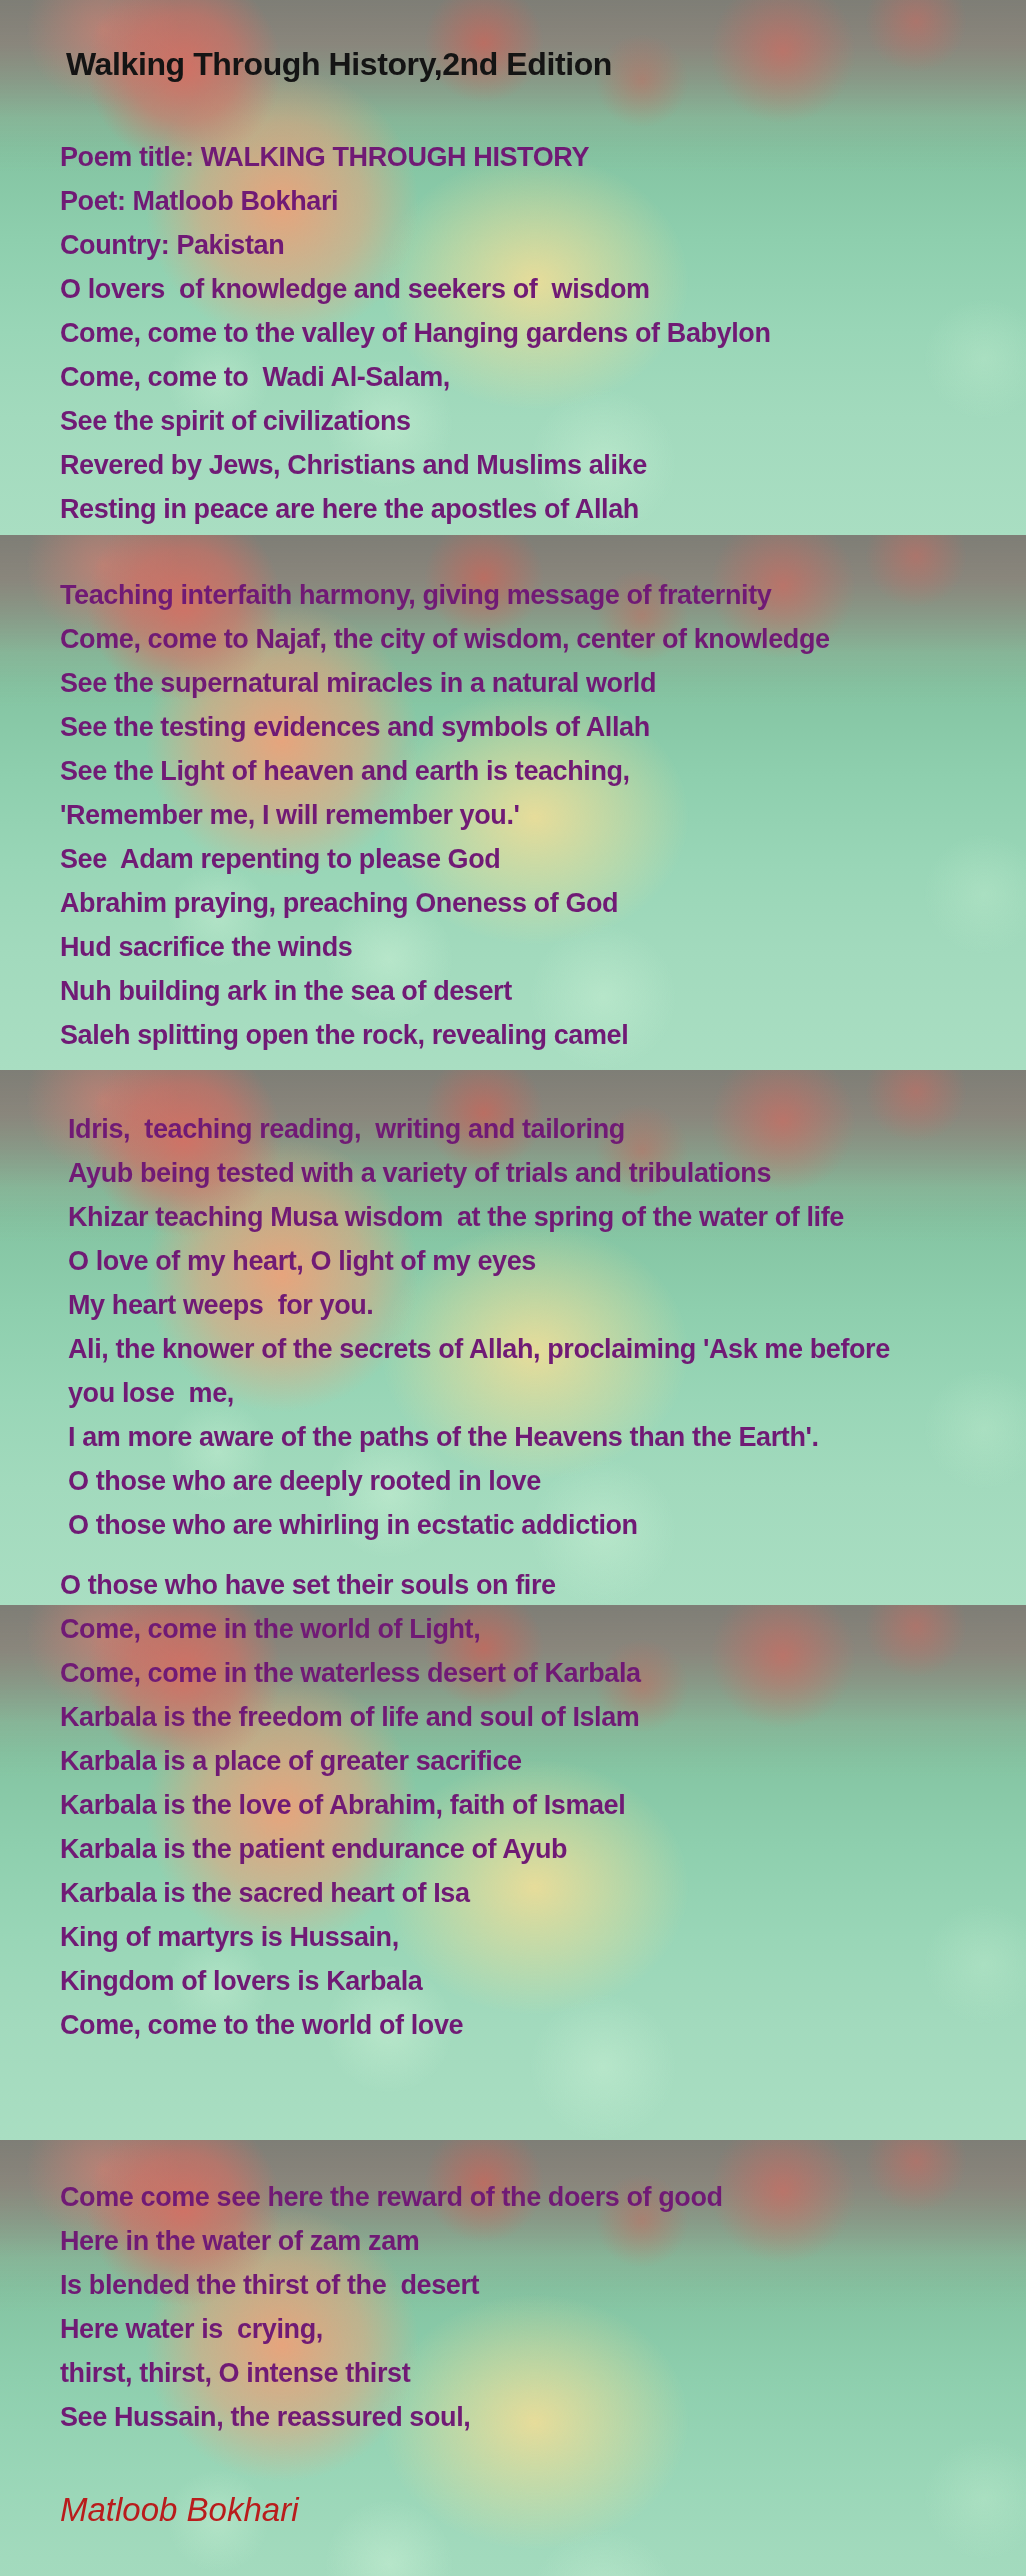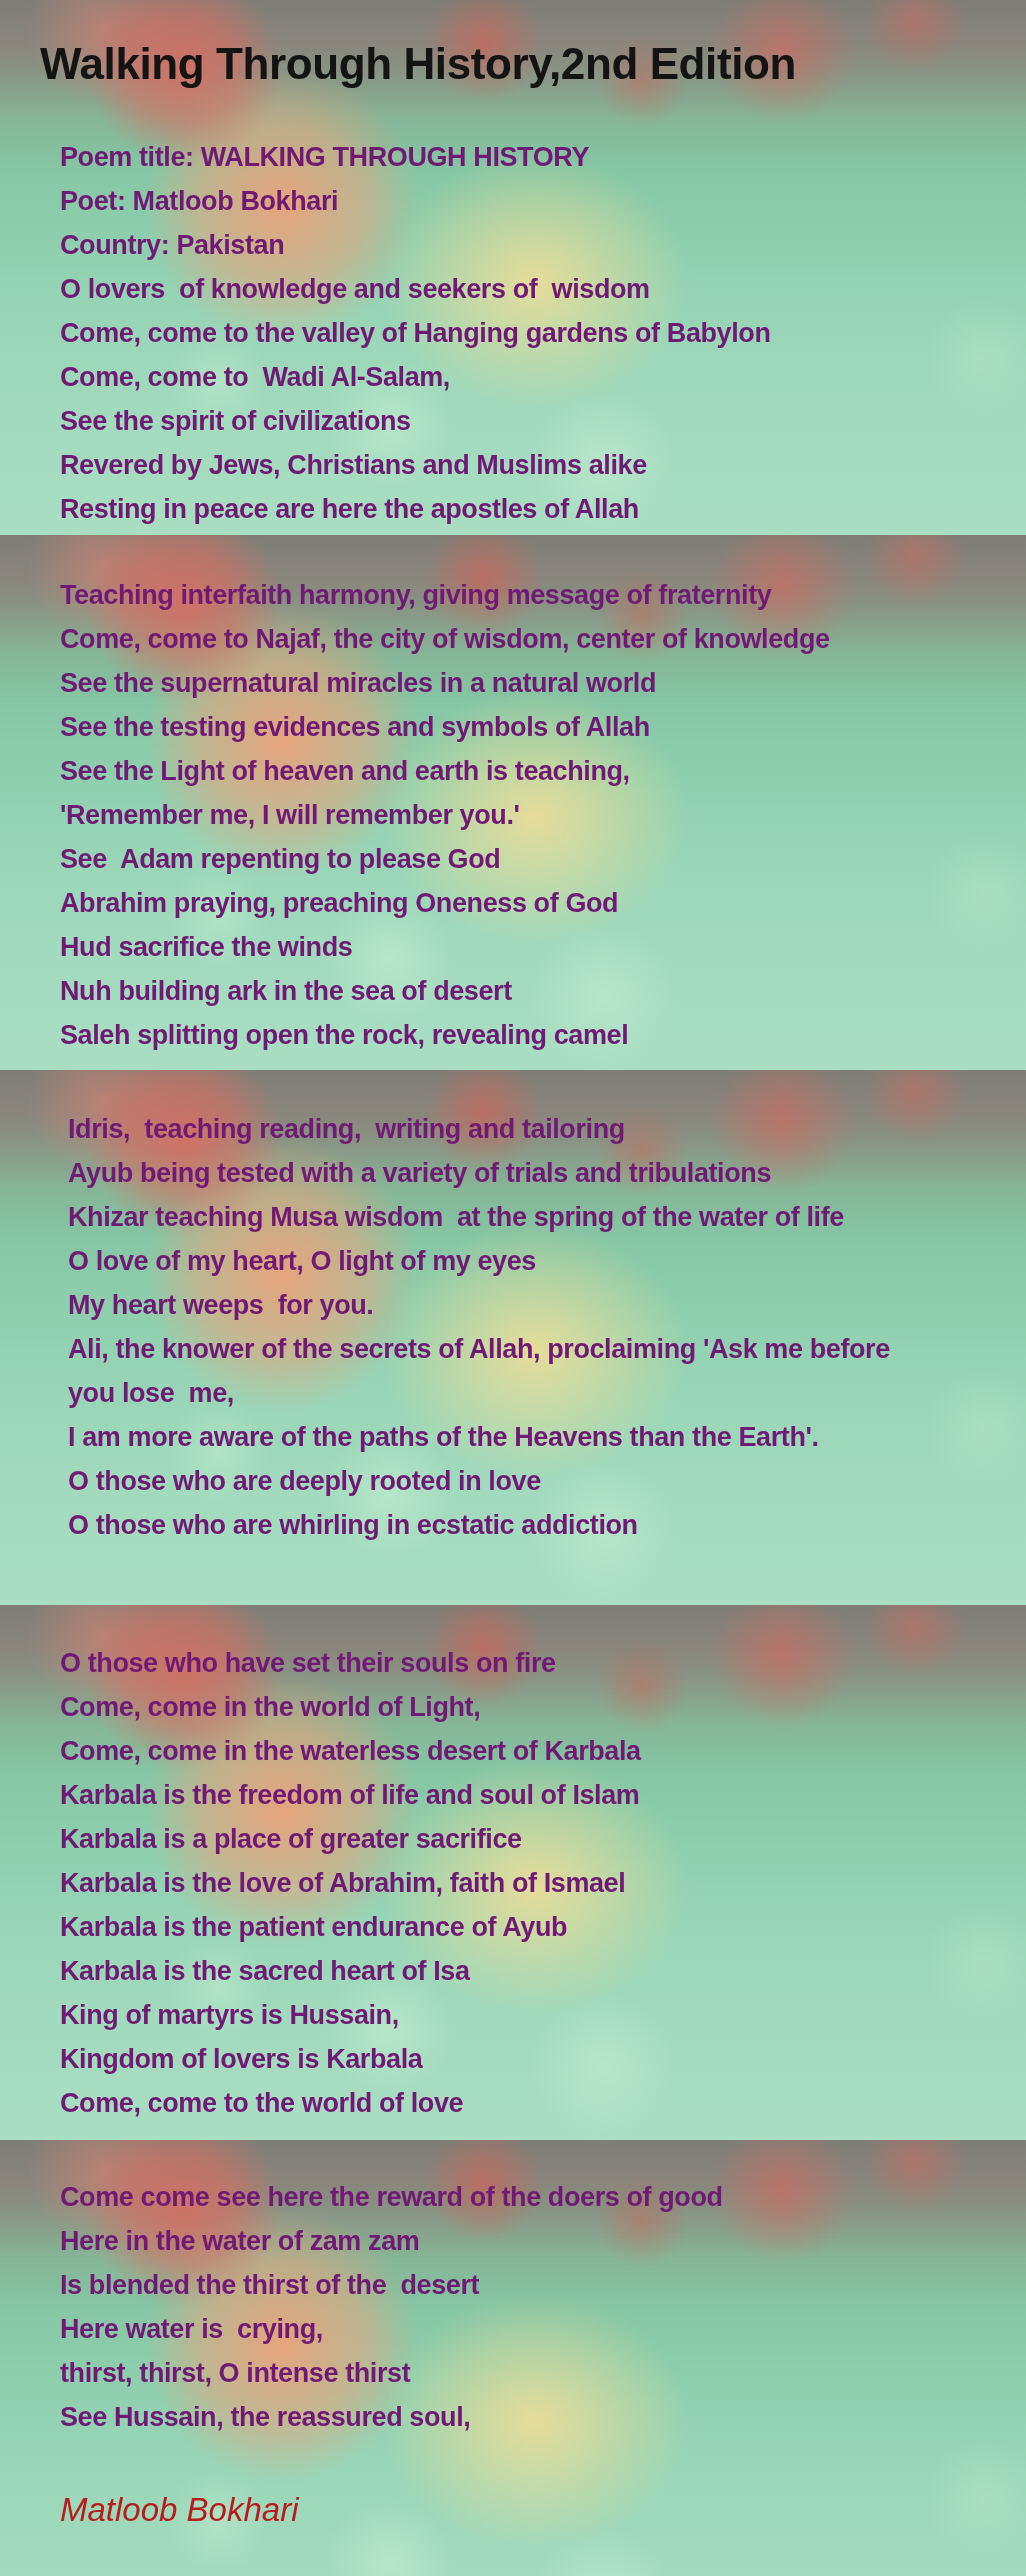--- a/index.html
+++ b/index.html
@@ -24,39 +24,39 @@
       radial-gradient(circle 73px  at 603px 462px, rgba(200,240,212,0.50) 0%, rgba(200,240,212,0) 100%),
       radial-gradient(circle 51px  at 218px 381px, rgba(200,240,212,0.45) 0%, rgba(200,240,212,0) 100%),
       radial-gradient(circle 60px  at 984px 359px,rgba(190,235,205,0.40) 0%, rgba(190,235,205,0) 100%),
       linear-gradient(180deg, rgba(126,125,117,0.95) 0%, rgba(138,128,120,0.85) 8%, rgba(138,128,120,0.55) 14%, rgba(138,160,135,0.25) 22%, rgba(143,201,166,0) 32%),
       linear-gradient(180deg, #85948a 0%, #87af94 12%, #84c4a2 28%, #8ecfae 45%, #99d6b7 62%, #a2dabd 78%, #a9dec2 100%);
     background-size: 1027px 535px;
     background-repeat: repeat;
   }
   .page-title {
     position: absolute;
-    left: 40px;
+    left: 66px;
     top: 45px;
     margin: 0;
-    font-size: 44px;
+    font-size: 32px;
     font-weight: bold;
     letter-spacing: -0.4px;
     line-height: 38px;
     color: #141414;
     white-space: pre;
   }
   .stanza {
     position: absolute;
     left: 60px;
     margin: 0;
   }
   .stanza-a { top: 135px; }
   .stanza-b { top: 573px; }
   .stanza-c { top: 1107px; margin-left: 8px; }
-  .stanza-d { top: 1641px; }
+  .stanza-d { top: 1563px; }
   .stanza-e { top: 2175px; }
   .line {
     font-size: 27px;
     font-weight: bold;
     letter-spacing: -0.4px;
     line-height: 44px;
     height: 44px;
     color: #701a75;
     white-space: pre;
   }

